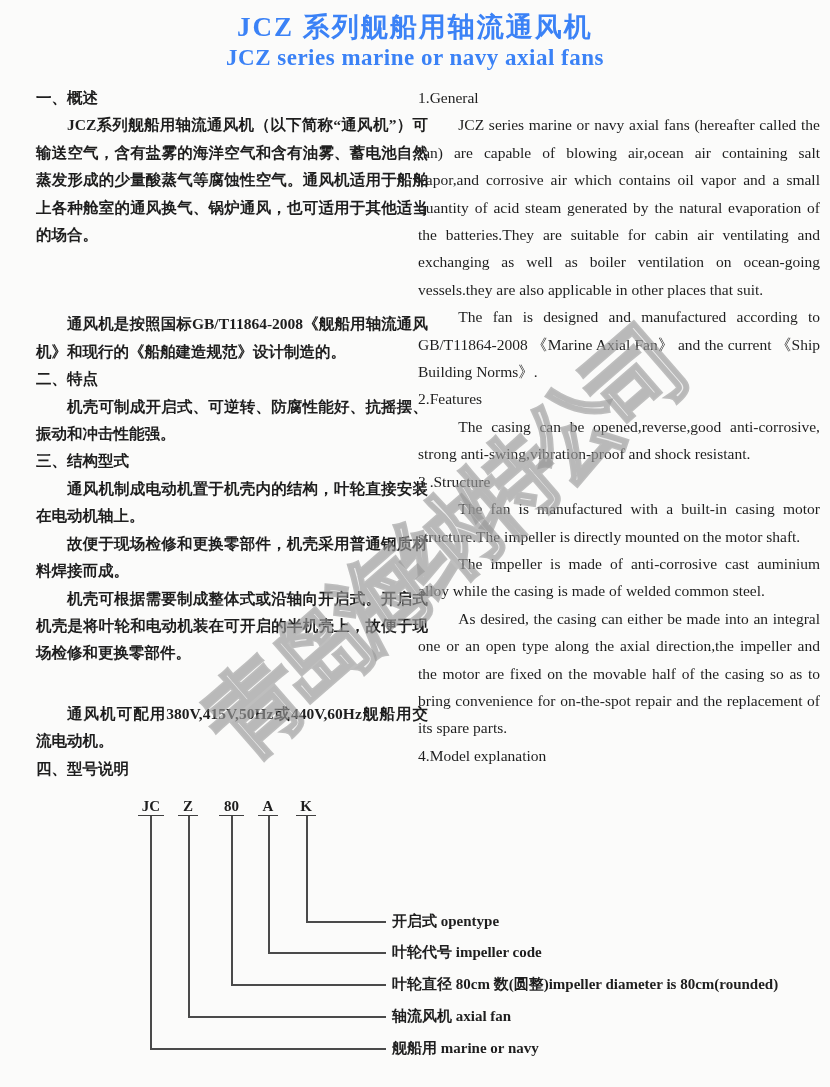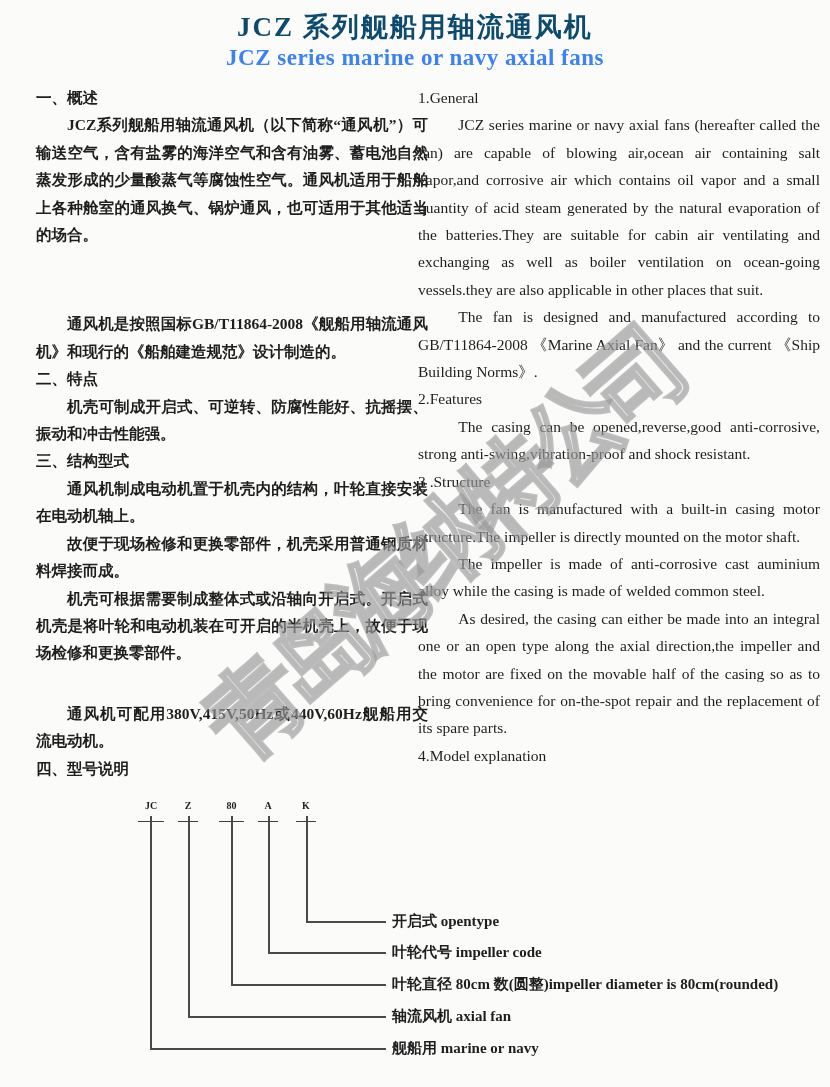--- a/index.html
+++ b/index.html
@@ -10,21 +10,21 @@
     color:#1e1e1e;
     overflow:hidden;
     position:relative;
   }
   .page{position:absolute;inset:0;}
 
   
   .hdr{position:absolute;top:10px;left:0;width:830px;text-align:center;}
   .hdr .t-zh{
     font-size:27px;font-weight:700;letter-spacing:2px;
-    color:#0c4a6e;margin:0;line-height:34px;
+    color:#3b82f6;margin:0;line-height:34px;
   }
   .hdr .t-en{
     font-size:23px;font-weight:700;letter-spacing:.5px;
     color:#3b82f6;margin:0;line-height:28px;
   }
 
   
   .watermark{
     position:absolute;left:185px;top:697px;
     transform:rotate(-41deg);transform-origin:0 0;
@@ -46,22 +46,22 @@
   .col-zh p{text-indent:2em;}
   .col-en p{text-indent:2.6em;}
   .col-en p.noindent{text-indent:0;}
   .gap-lg{margin-top:62px !important;}
   .gap-md{margin-top:33px !important;}
 
   
   .diagram{position:absolute;inset:0;z-index:2;}
   .mcode{
     position:absolute;top:798px;text-align:center;
-    font-size:10px;line-height:16px;font-weight:600;
-    border-bottom:1.5px solid #3f3f3f;padding-bottom:7px;
+    font-size:15px;line-height:16px;font-weight:600;
+    border-bottom:1.5px solid #3f3f3f;padding-bottom:1px;
   }
   .vline{position:absolute;width:1.5px;background:#4a4a4a;}
   .hline{position:absolute;height:1.5px;background:#4a4a4a;}
   .dlabel{
     position:absolute;left:392px;font-size:15px;line-height:20px;
     white-space:nowrap;font-weight:600;
   }
 </style>
 </head>
 <body>

